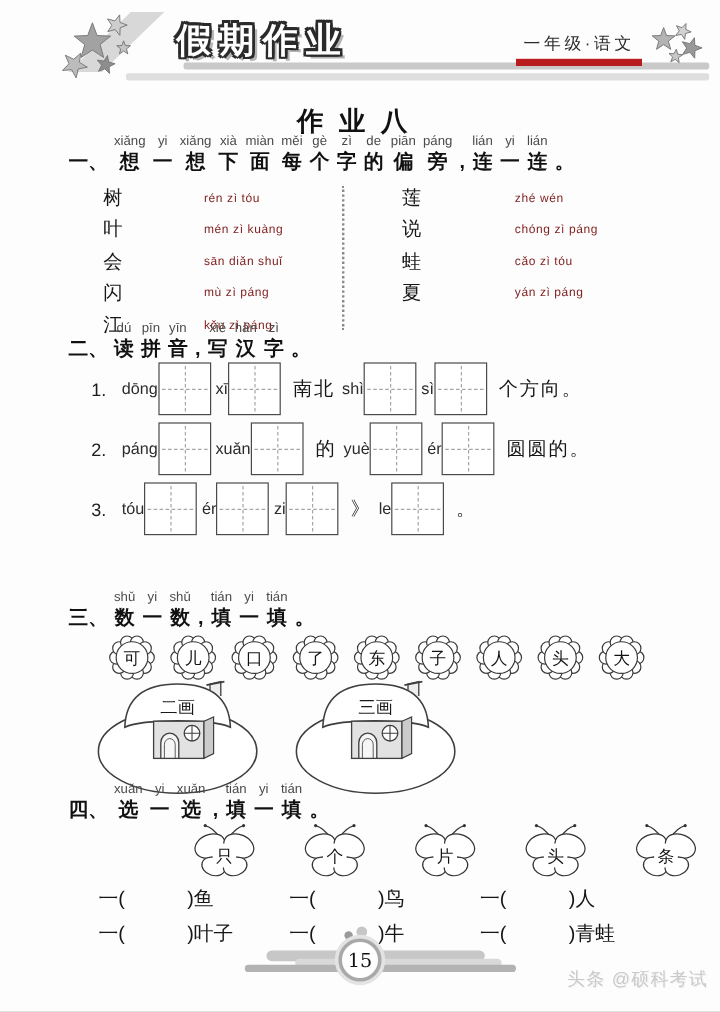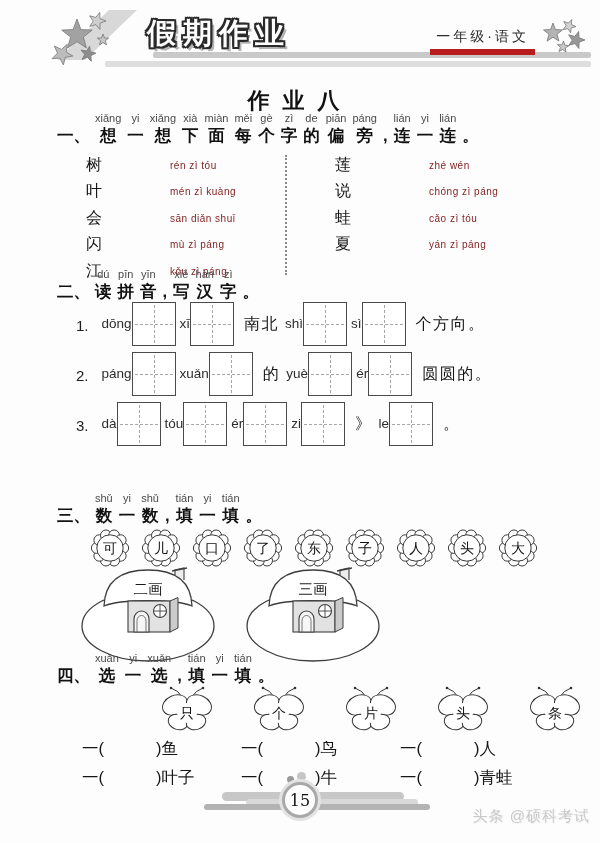--- a/index.html
+++ b/index.html
@@ -301,24 +301,20 @@
           <span class="bunit">
             <span class="bpy">ér</span>
             <span class="bbox"></span>
           </span>
         </span>
         <span class="itext">圆圆的。</span>
       </div>
       <div class="witem">
         <span class="ilabel">3.</span>
         <span class="bgroup">
-          <span class="bunit">
-            <span class="bpy">dà</span>
-            <span class="bbox"></span>
-          </span>
           <span class="bunit">
             <span class="bpy">tóu</span>
             <span class="bbox"></span>
           </span>
           <span class="bunit">
             <span class="bpy">ér</span>
             <span class="bbox"></span>
           </span>
           <span class="bunit">
             <span class="bpy">zi</span>

